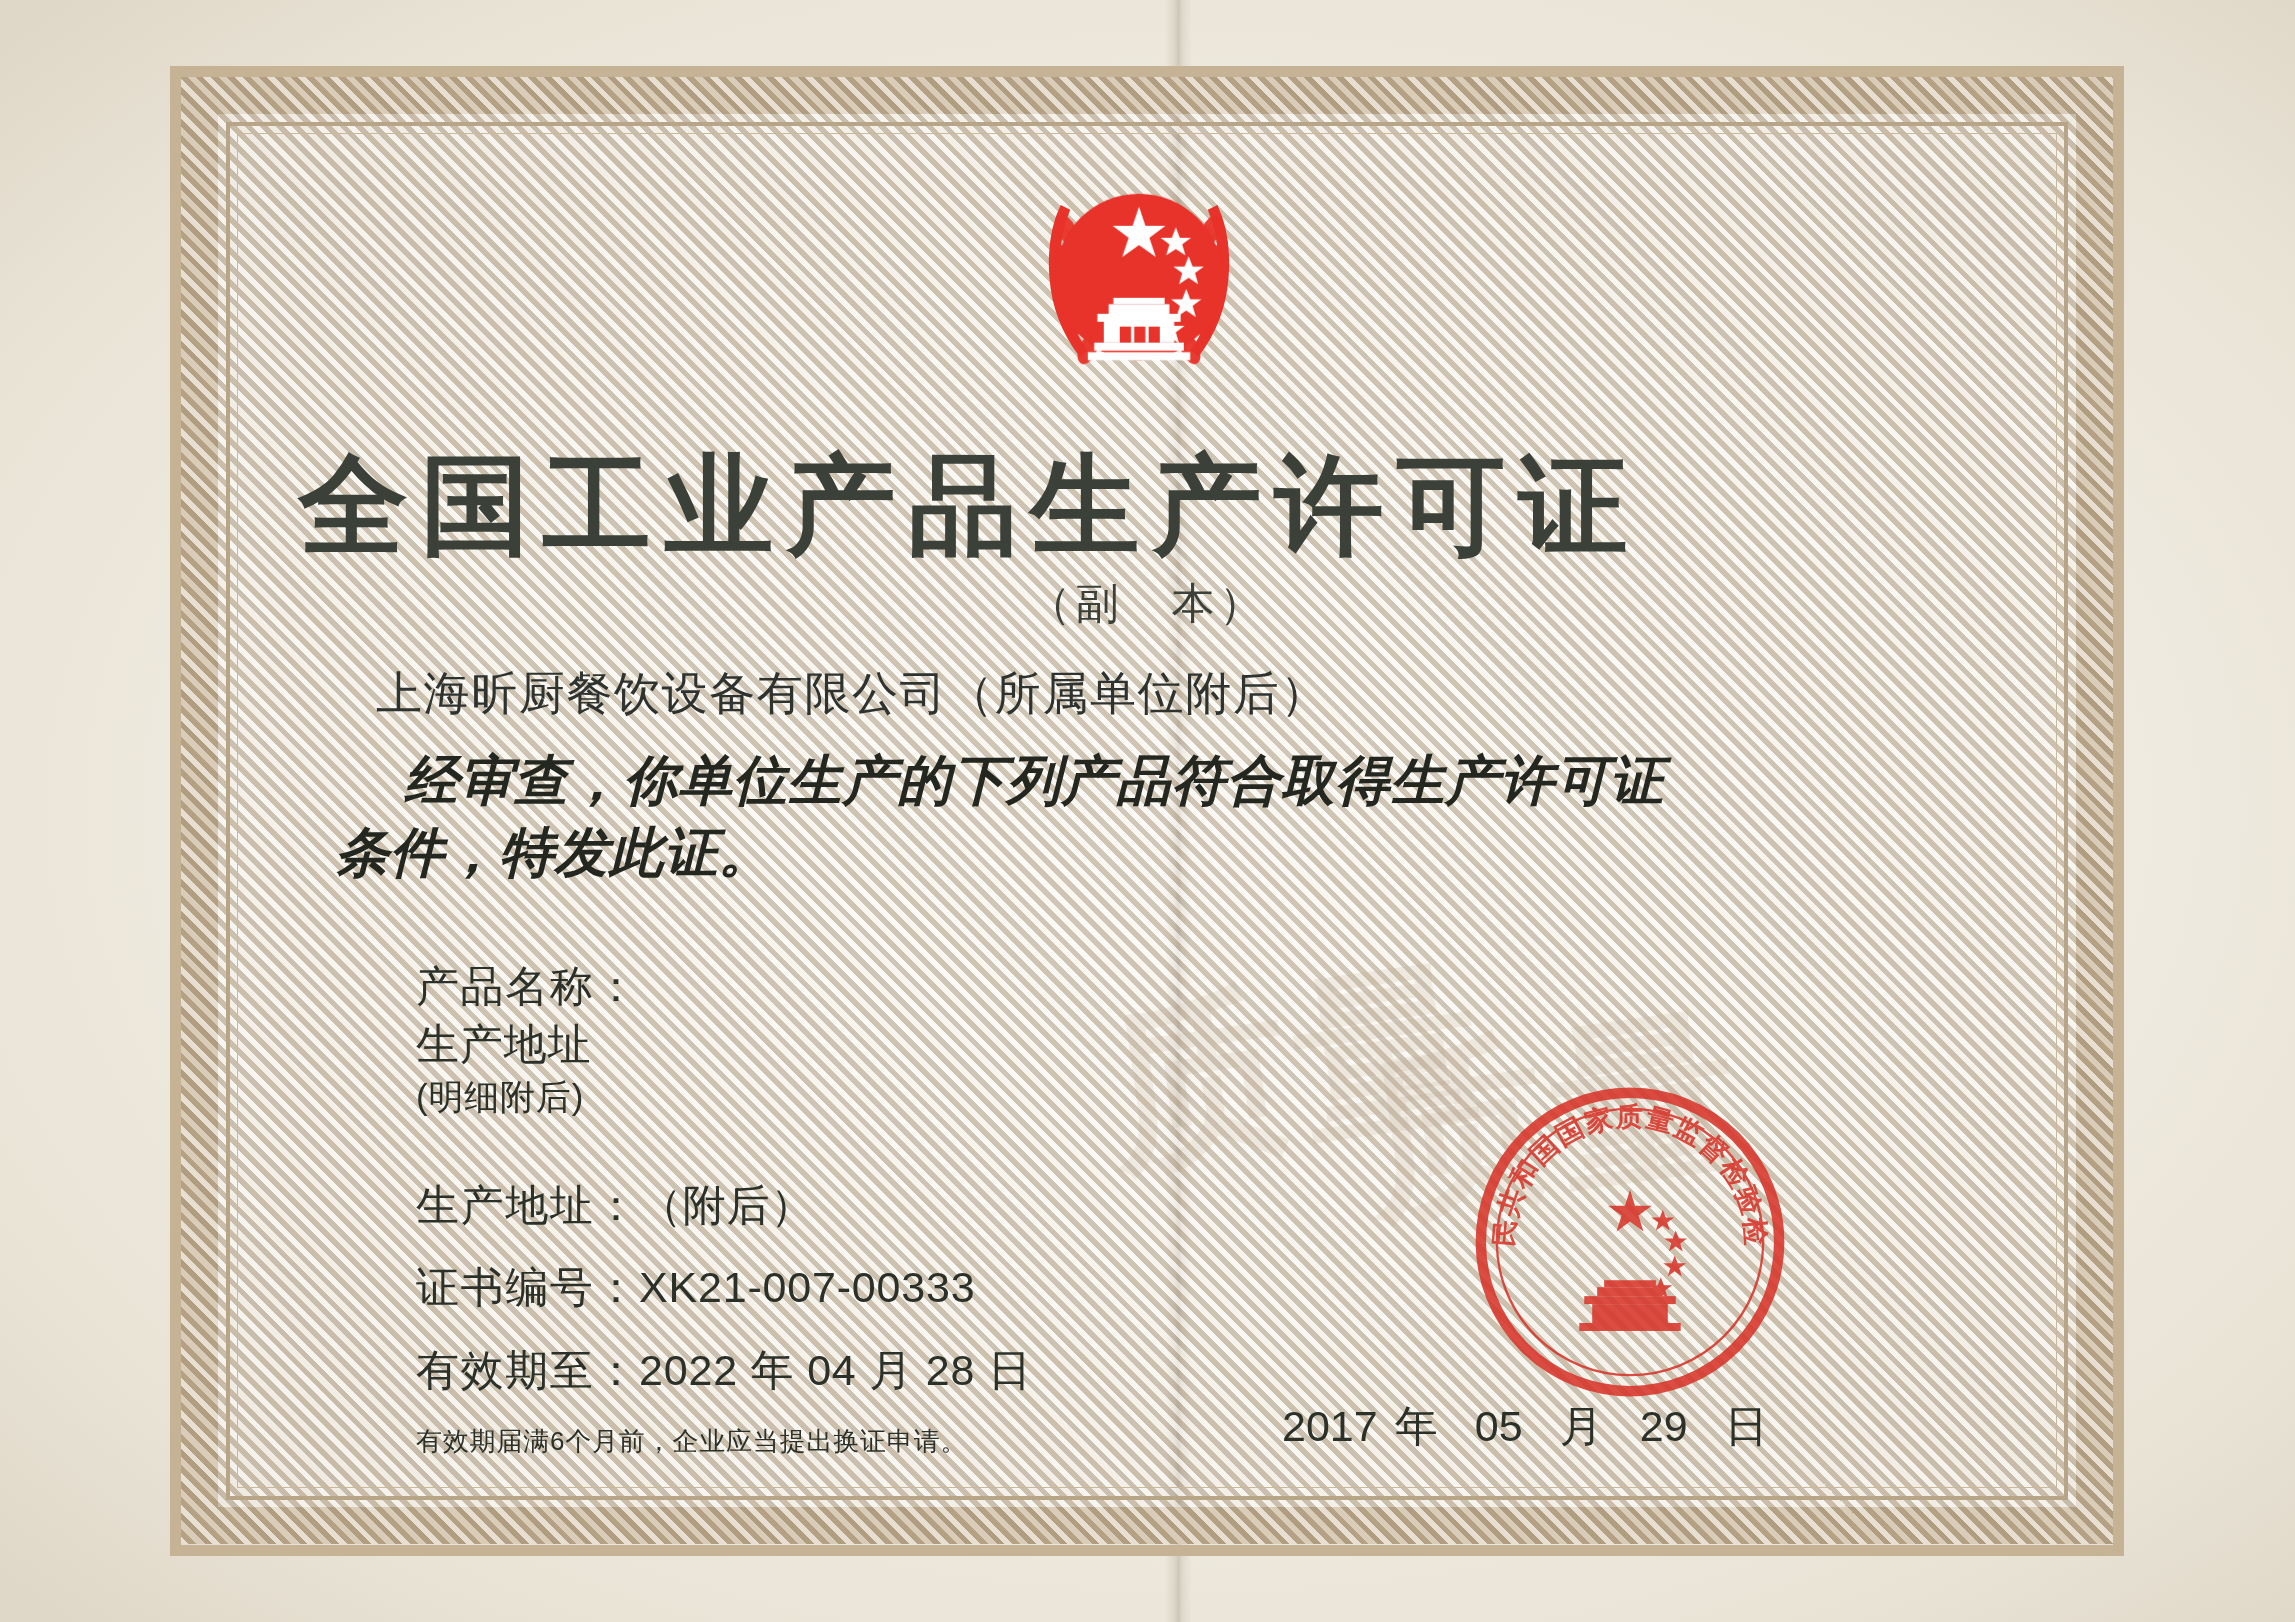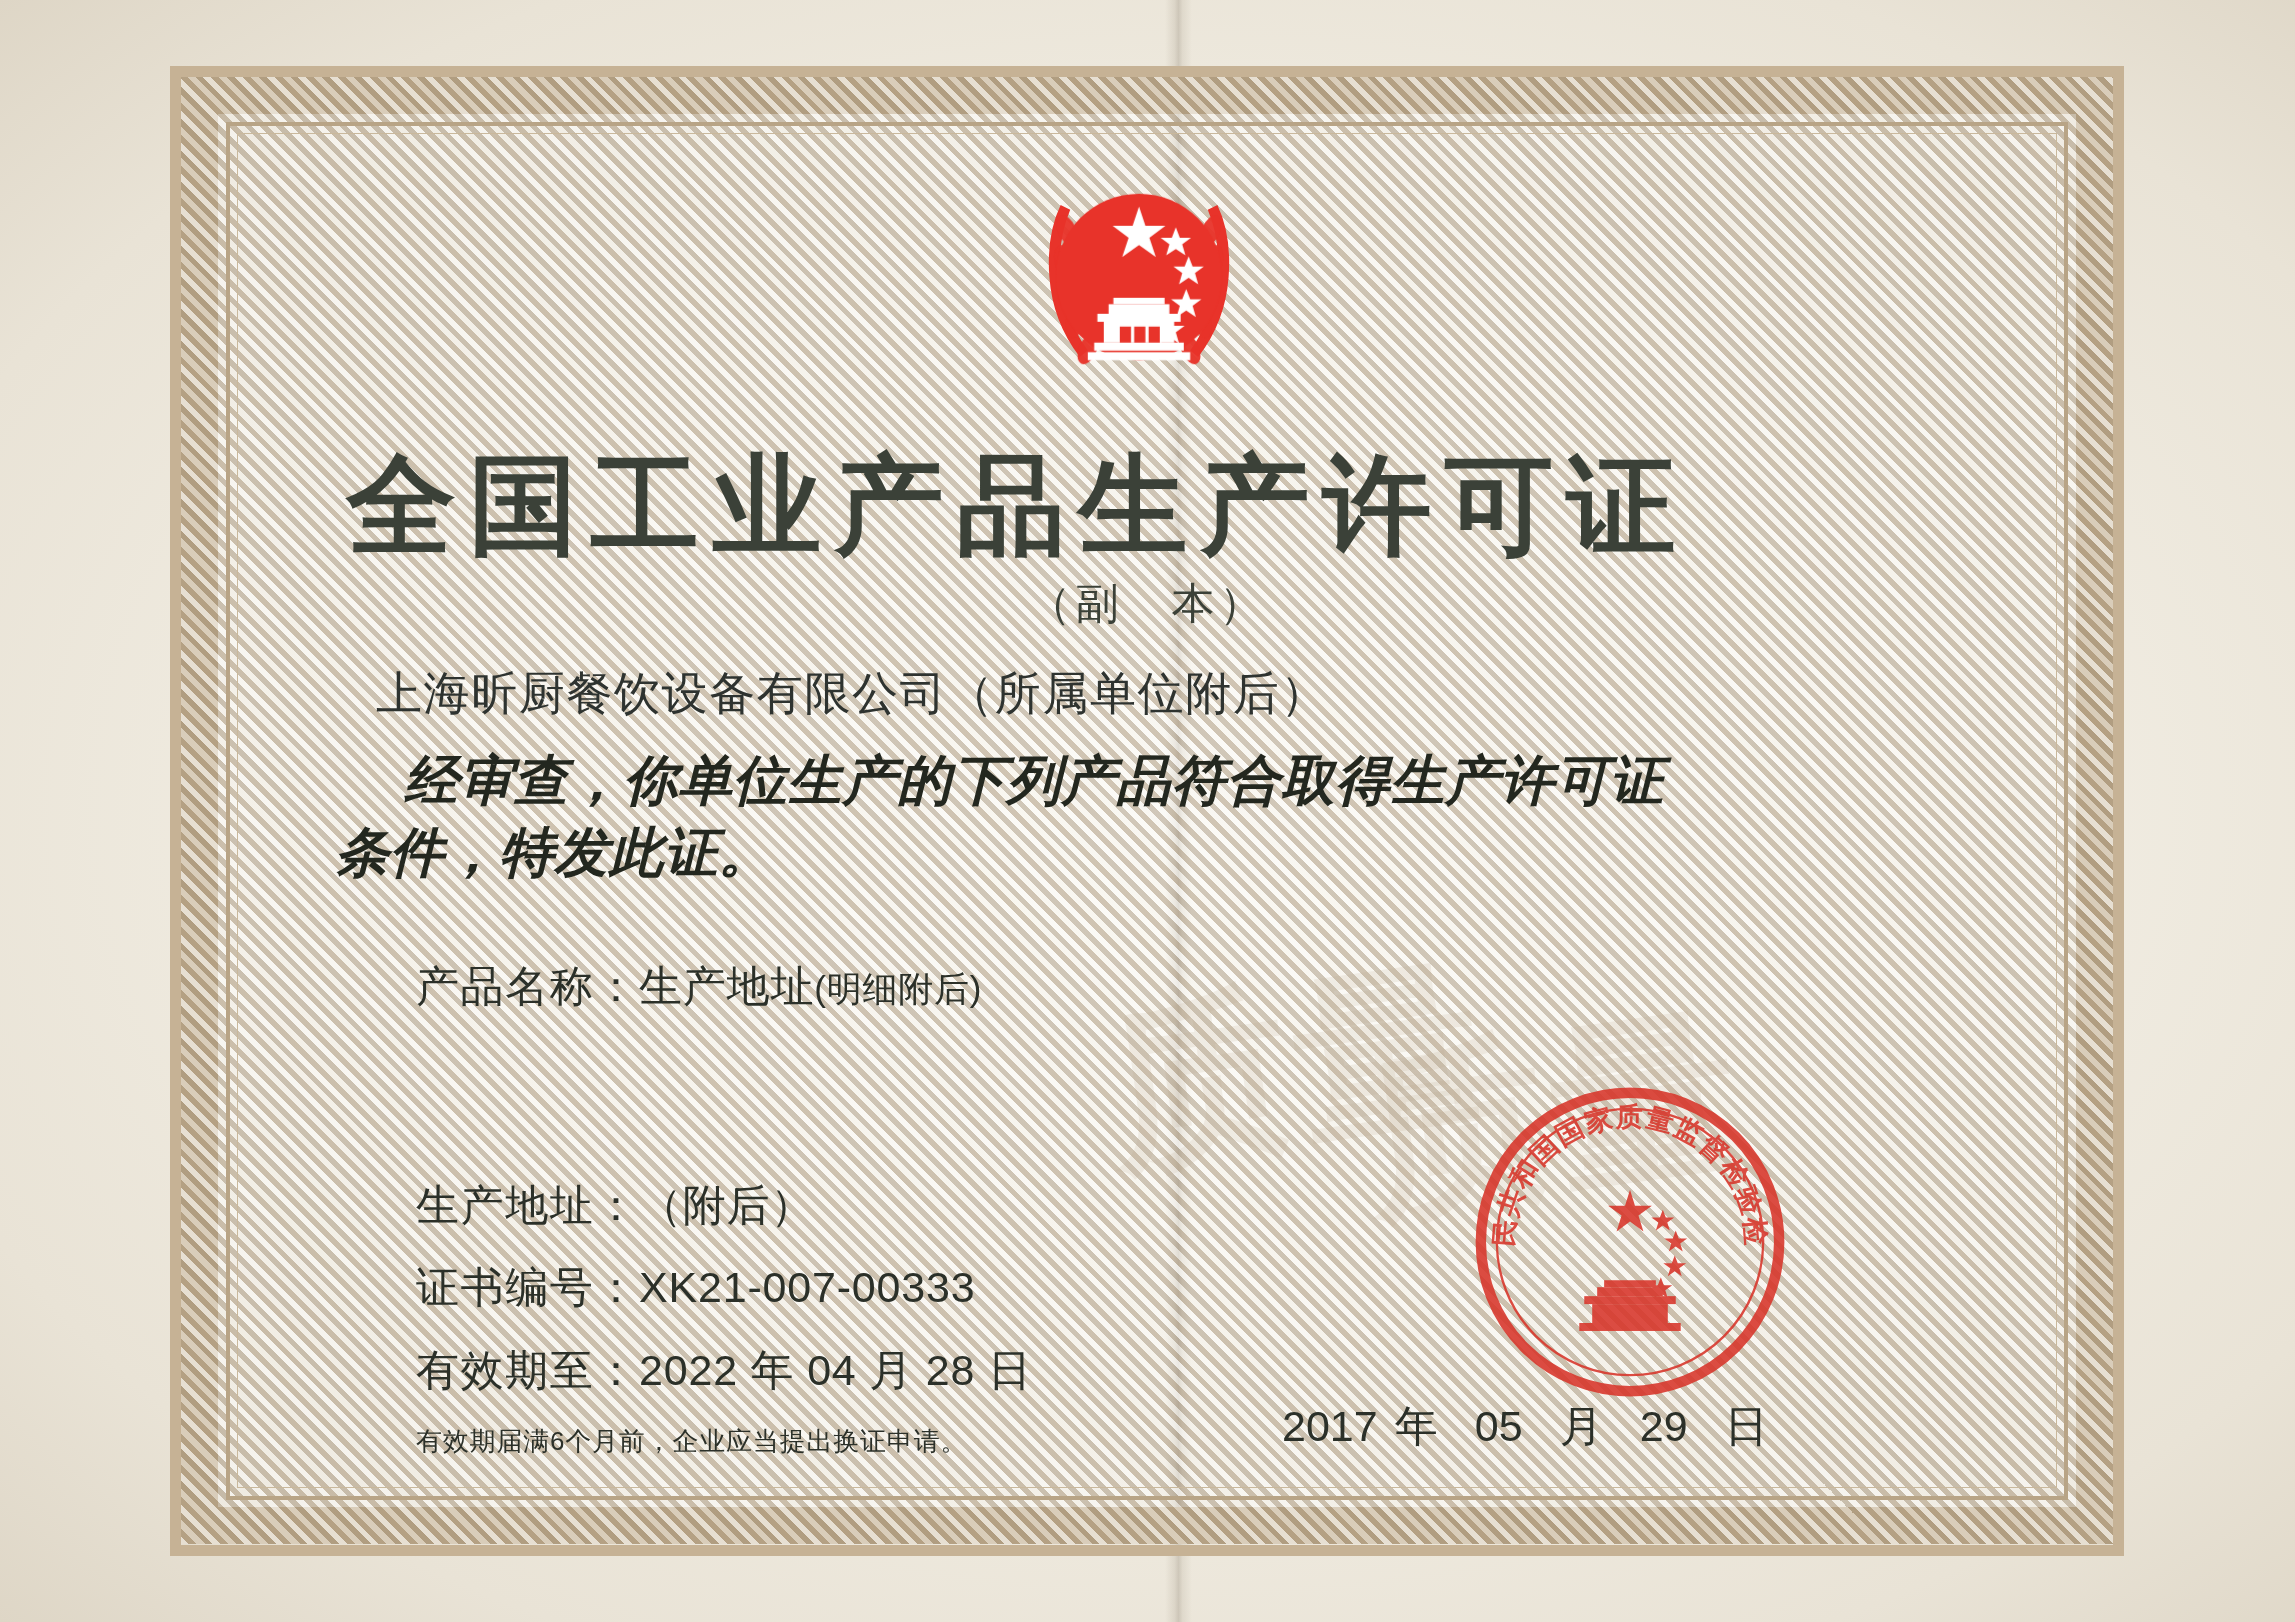--- a/index.html
+++ b/index.html
@@ -129,21 +129,20 @@
     left: 0;
     top: 433px;
     width: 1926px;
     text-align: center;
     font-family: "Liberation Sans", "DejaVu Sans", sans-serif;
     font-weight: bold;
     font-size: 109px;
     letter-spacing: 13px;
     color: #3b4138;
     text-indent: 13px;
-    padding-left: 48px;
   }
   #sub-title {
     position: absolute;
     left: 0;
     top: 575px;
     width: 2295px;
     text-align: center;
     font-size: 43px;
     letter-spacing: 4.8px;
     color: #3b4138;
@@ -186,21 +185,21 @@
     font-size: 43px;
     letter-spacing: 1.6px;
     white-space: pre;
   }
   .field-value {
     font-size: 43px;
     letter-spacing: 0.8px;
   }
   .field-value.small { font-size: 35px; }
 
-  #row-product  { left: 416px; top: 958px; }
+  #row-product  { left: 416px; top: 958px; flex-direction: column; }
   #row-address  { left: 416px; top: 1091px; }
   #row-factory  { left: 416px; top: 1177px; }
   #row-certno   { left: 416px; top: 1259px; }
   #row-valid    { left: 416px; top: 1342px; }
 
   
   #issue-date {
     position: absolute;
     left: 1282px;
     top: 1398px;

